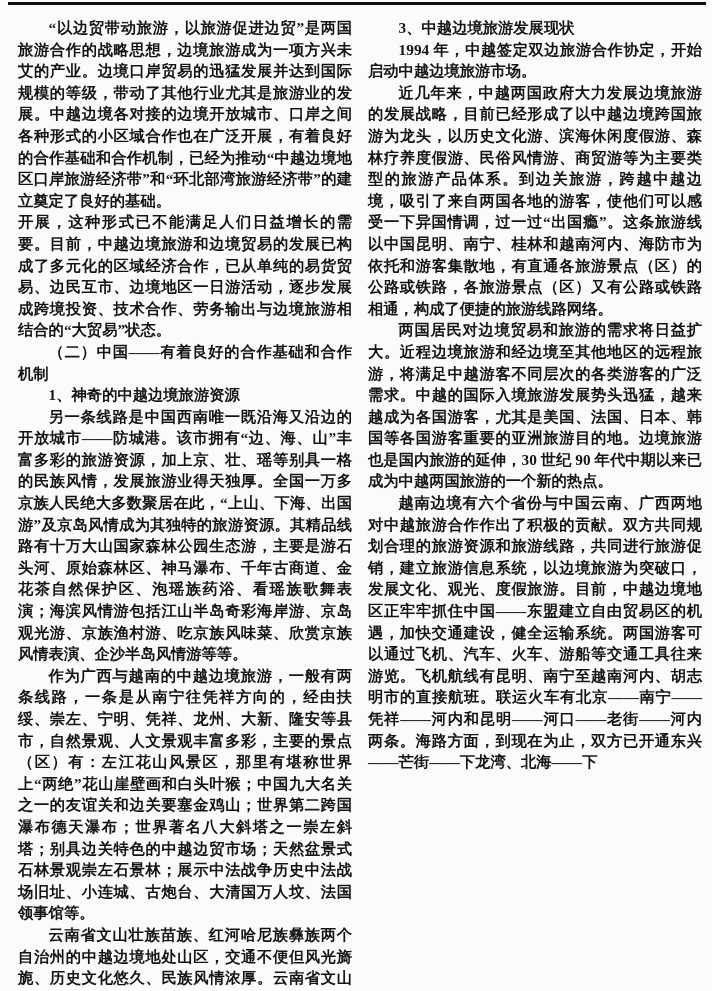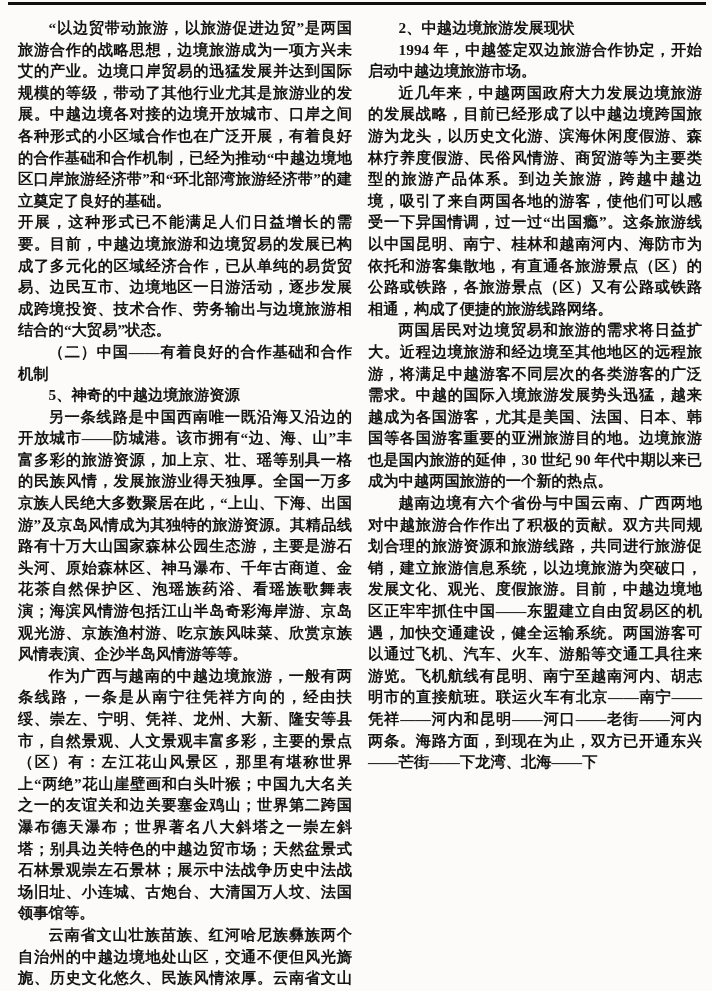--- a/index.html
+++ b/index.html
@@ -51,25 +51,25 @@
 </head>
 <body>
 
 <div class="top-rule"></div>
 
 <div class="page">
   <div class="column" id="col-0">
       <p class="para indent">“以边贸带动旅游，以旅游促进边贸”是两国旅游合作的战略思想，边境旅游成为一项方兴未艾的产业。边境口岸贸易的迅猛发展并达到国际规模的等级，带动了其他行业尤其是旅游业的发展。中越边境各对接的边境开放城市、口岸之间各种形式的小区域合作也在广泛开展，有着良好的合作基础和合作机制，已经为推动“中越边境地区口岸旅游经济带”和“环北部湾旅游经济带”的建立奠定了良好的基础。</p>
       <p class="para">开展，这种形式已不能满足人们日益增长的需要。目前，中越边境旅游和边境贸易的发展已构成了多元化的区域经济合作，已从单纯的易货贸易、边民互市、边境地区一日游活动，逐步发展成跨境投资、技术合作、劳务输出与边境旅游相结合的“大贸易”状态。</p>
       <p class="para indent">（二）中国——有着良好的合作基础和合作机制</p>
-      <p class="para indent">5、神奇的中越边境旅游资源</p>
+      <p class="para indent">1、神奇的中越边境旅游资源</p>
       <p class="para indent">另一条线路是中国西南唯一既沿海又沿边的开放城市——防城港。该市拥有“边、海、山”丰富多彩的旅游资源，加上京、壮、瑶等别具一格的民族风情，发展旅游业得天独厚。全国一万多京族人民绝大多数聚居在此，“上山、下海、出国游”及京岛风情成为其独特的旅游资源。其精品线路有十万大山国家森林公园生态游，主要是游石头河、原始森林区、神马瀑布、千年古商道、金花茶自然保护区、泡瑶族药浴、看瑶族歌舞表演；海滨风情游包括江山半岛奇彩海岸游、京岛观光游、京族渔村游、吃京族风味菜、欣赏京族风情表演、企沙半岛风情游等等。</p>
       <p class="para indent">作为广西与越南的中越边境旅游，一般有两条线路，一条是从南宁往凭祥方向的，经由扶绥、崇左、宁明、凭祥、龙州、大新、隆安等县市，自然景观、人文景观丰富多彩，主要的景点（区）有：左江花山风景区，那里有堪称世界上“两绝”花山崖壁画和白头叶猴；中国九大名关之一的友谊关和边关要塞金鸡山；世界第二跨国瀑布德天瀑布；世界著名八大斜塔之一崇左斜塔；别具边关特色的中越边贸市场；天然盆景式石林景观崇左石景林；展示中法战争历史中法战场旧址、小连城、古炮台、大清国万人坟、法国领事馆等。</p>
       <p class="para indent">云南省文山壮族苗族、红河哈尼族彝族两个自治州的中越边境地处山区，交通不便但风光旖旎、历史文化悠久、民族风情浓厚。云南省文山州天保口岸红河州河口口岸是到越南旅游的一个重要通道，都距离省会昆明 465 公里，与越南清水河、老街口岸相连接，到越南首都河内，只需要大约 3 个小时的路程。在边境线的中国方一侧，著名的老山和麻栗坡烈士陵园，每年有数万人前来赡养凭吊战争旧址，有建水风景名胜区、著名的锡都个旧、阿庐古洞、“颠</p>
     </div>
   <div class="column" id="col-1">
-      <p class="para indent">2、中越边境旅游发展现状</p>
+      <p class="para indent">3、中越边境旅游发展现状</p>
       <p class="para indent">1994 年，中越签定双边旅游合作协定，开始启动中越边境旅游市场。</p>
       <p class="para indent">近几年来，中越两国政府大力发展边境旅游的发展战略，目前已经形成了以中越边境跨国旅游为龙头，以历史文化游、滨海休闲度假游、森林疗养度假游、民俗风情游、商贸游等为主要类型的旅游产品体系。到边关旅游，跨越中越边境，吸引了来自两国各地的游客，使他们可以感受一下异国情调，过一过“出国瘾”。这条旅游线以中国昆明、南宁、桂林和越南河内、海防市为依托和游客集散地，有直通各旅游景点（区）的公路或铁路，各旅游景点（区）又有公路或铁路相通，构成了便捷的旅游线路网络。</p>
       <p class="para indent">两国居民对边境贸易和旅游的需求将日益扩大。近程边境旅游和经边境至其他地区的远程旅游，将满足中越游客不同层次的各类游客的广泛需求。中越的国际入境旅游发展势头迅猛，越来越成为各国游客，尤其是美国、法国、日本、韩国等各国游客重要的亚洲旅游目的地。边境旅游也是国内旅游的延伸，30 世纪 90 年代中期以来已成为中越两国旅游的一个新的热点。</p>
       <p class="para indent">越南边境有六个省份与中国云南、广西两地对中越旅游合作作出了积极的贡献。双方共同规划合理的旅游资源和旅游线路，共同进行旅游促销，建立旅游信息系统，以边境旅游为突破口，发展文化、观光、度假旅游。目前，中越边境地区正牢牢抓住中国——东盟建立自由贸易区的机遇，加快交通建设，健全运输系统。两国游客可以通过飞机、汽车、火车、游船等交通工具往来游览。飞机航线有昆明、南宁至越南河内、胡志明市的直接航班。联运火车有北京——南宁——凭祥——河内和昆明——河口——老街——河内两条。海路方面，到现在为止，双方已开通东兴——芒街——下龙湾、北海——下</p>
     </div>
 </div>
 
 </body></html>

